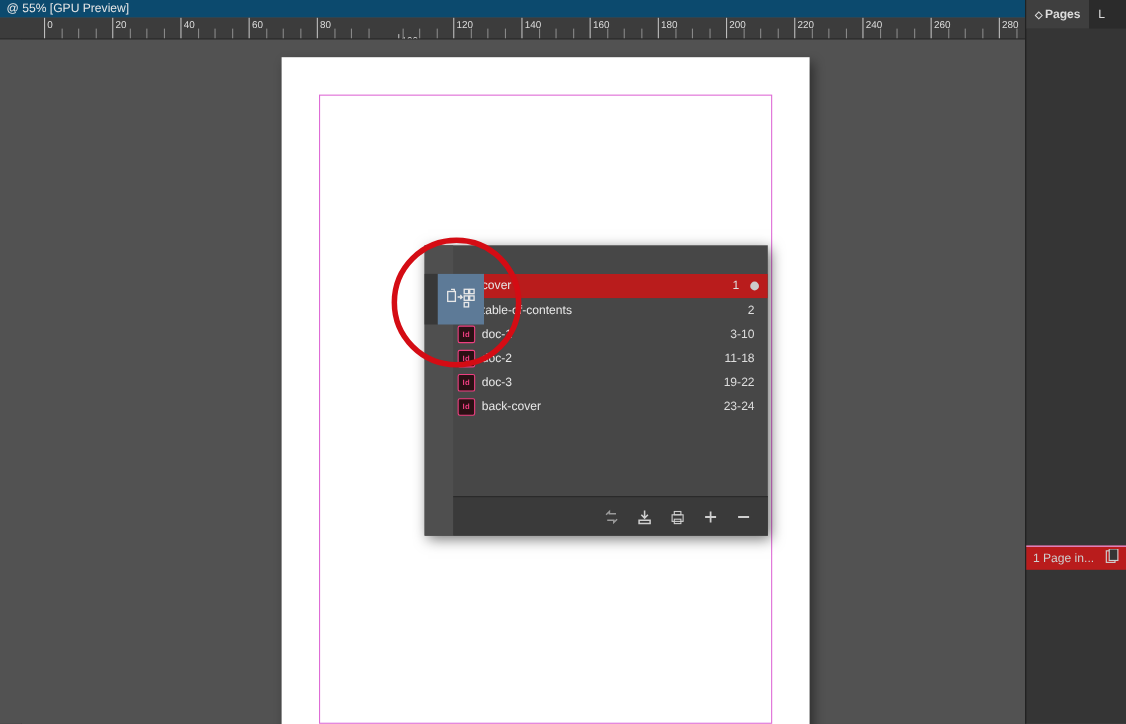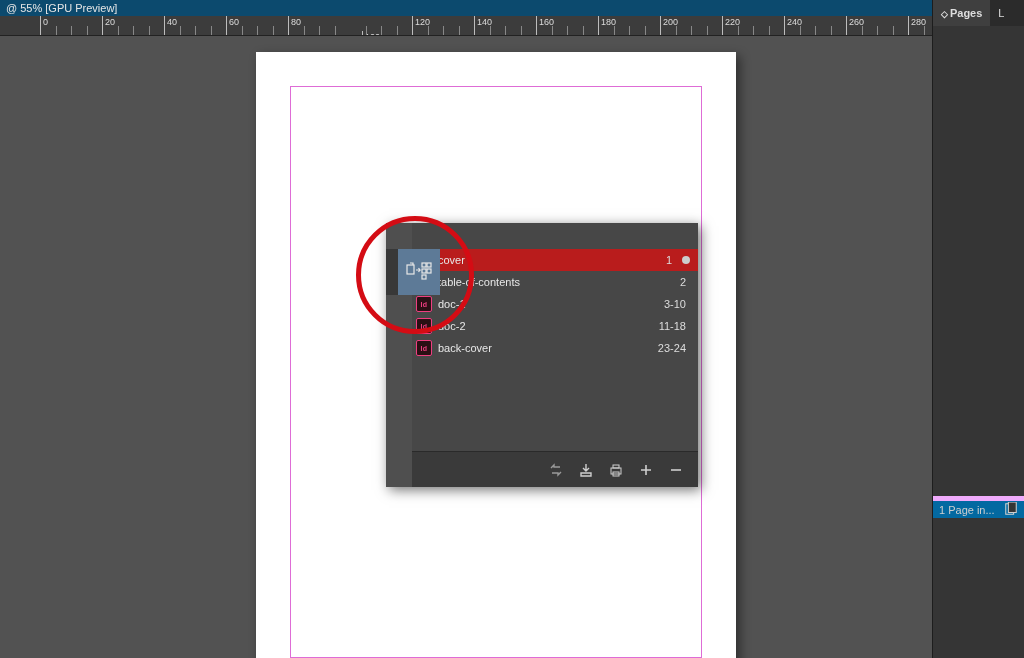--- a/index.html
+++ b/index.html
@@ -62,23 +62,23 @@
   }
   .dock-tab {
     padding: 0 8px; font-size: 11px; color: #ddd; height: 26px; line-height: 26px;
   }
   .dock-tab.active { background: #3f3f3f; font-weight: bold; }
   .dock-tab.active::before { content: "◇"; margin-right: 2px; font-size: 9px; }
   .dock-list { padding: 6px 8px; font-size: 11px; color: #cfcfcf; }
   .dock-list div { padding: 4px 0; }
   .dock-footer {
     position: absolute; left: 0; right: 0; bottom: 140px; height: 22px;
-    background: #0369a1; font-size: 11px; color: #cfcfcf;
+    background: #b91c1c; font-size: 11px; color: #cfcfcf;
     display: flex; align-items: center; padding: 0 6px; justify-content: space-between;
-    border-top: 5px solid #f0abfc;
+    border-top: 1px solid #f0abfc;
   }
   .dock-footer svg { width: 14px; height: 14px; }
 
   
   .book-panel {
     position: absolute; left: 386px; top: 223px; width: 312px; height: 264px;
     background: #474747; box-shadow: 3px 3px 12px rgba(0,0,0,.55);
   }
   .book-panel .grab-edge {
     position: absolute; left: 0; top: 0; width: 26px; bottom: 0; background: #4f4f4f;
@@ -292,20 +292,27 @@
         </span>
         <span class="name">doc-1</span>
         <span class="pages">3-10</span>
       </div>
       <div class="book-row">
         <span class="id-chip">
           <span>Id</span>
         </span>
         <span class="name">doc-2</span>
         <span class="pages">11-18</span>
+      </div>
+      <div class="book-row">
+        <span class="id-chip">
+          <span>Id</span>
+        </span>
+        <span class="name">doc-3</span>
+        <span class="pages">19-22</span>
       </div>
       <div class="book-row">
         <span class="id-chip">
           <span>Id</span>
         </span>
         <span class="name">back-cover</span>
         <span class="pages">23-24</span>
       </div>
     </div>
   <div class="book-footer">

